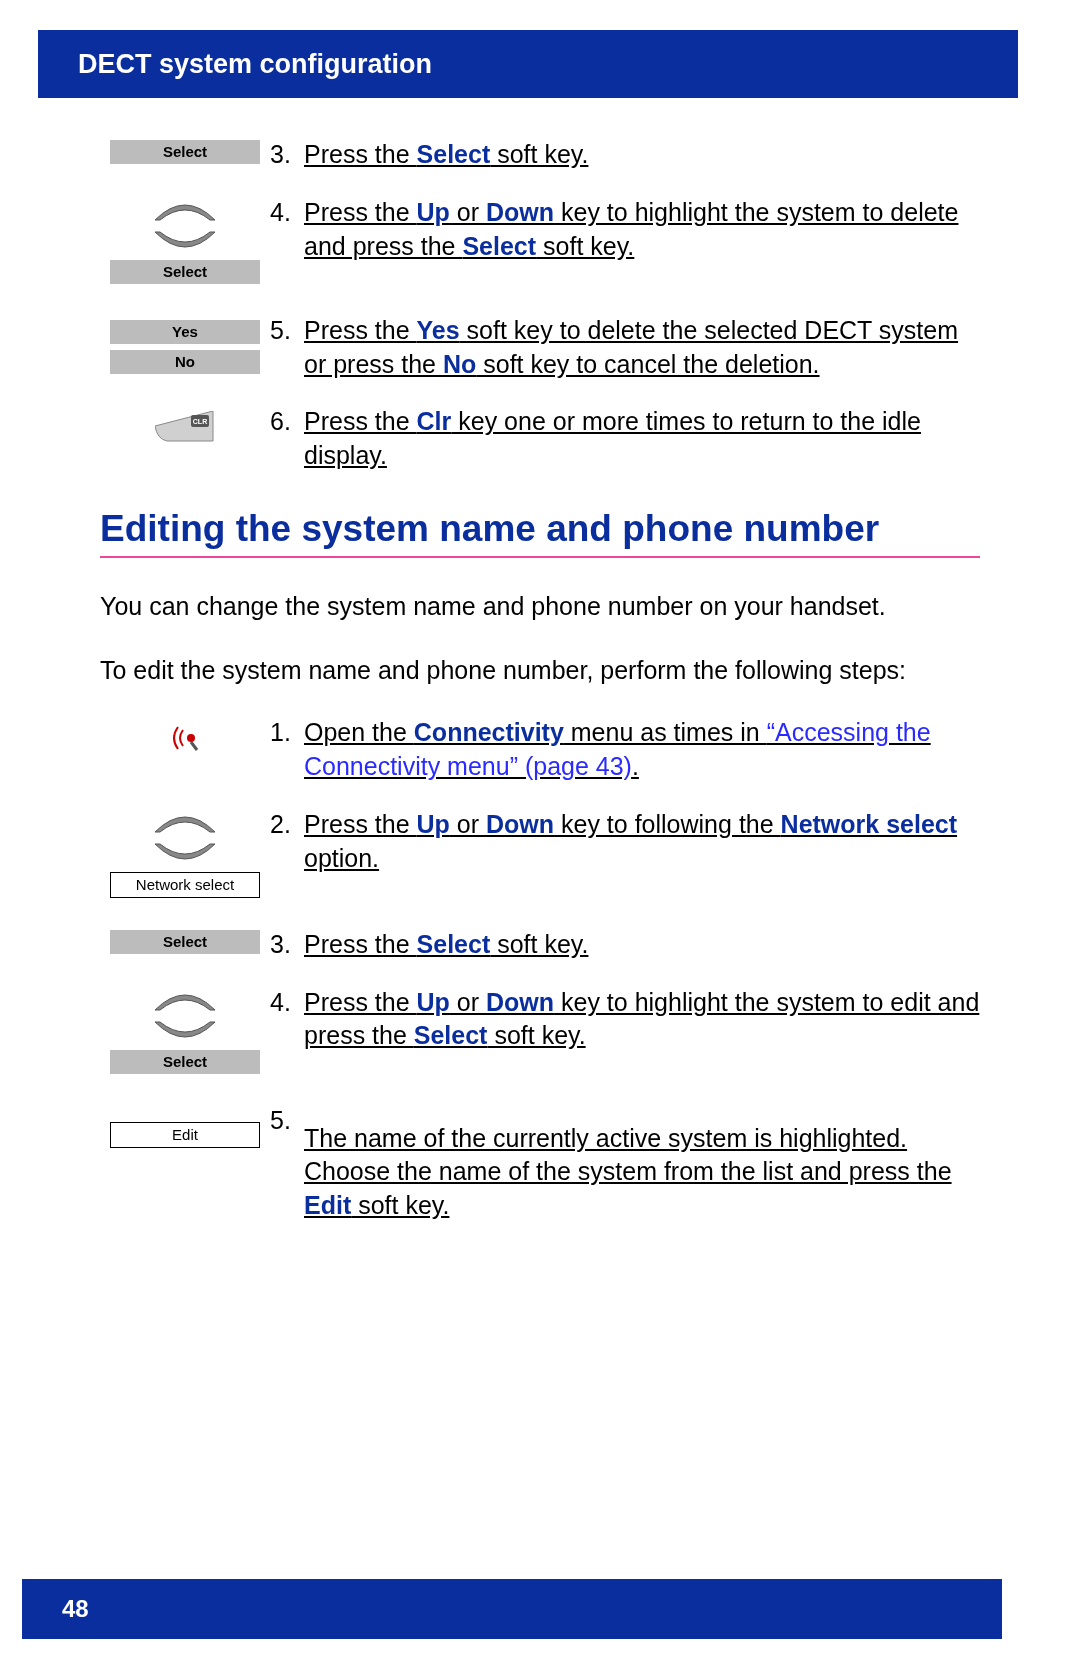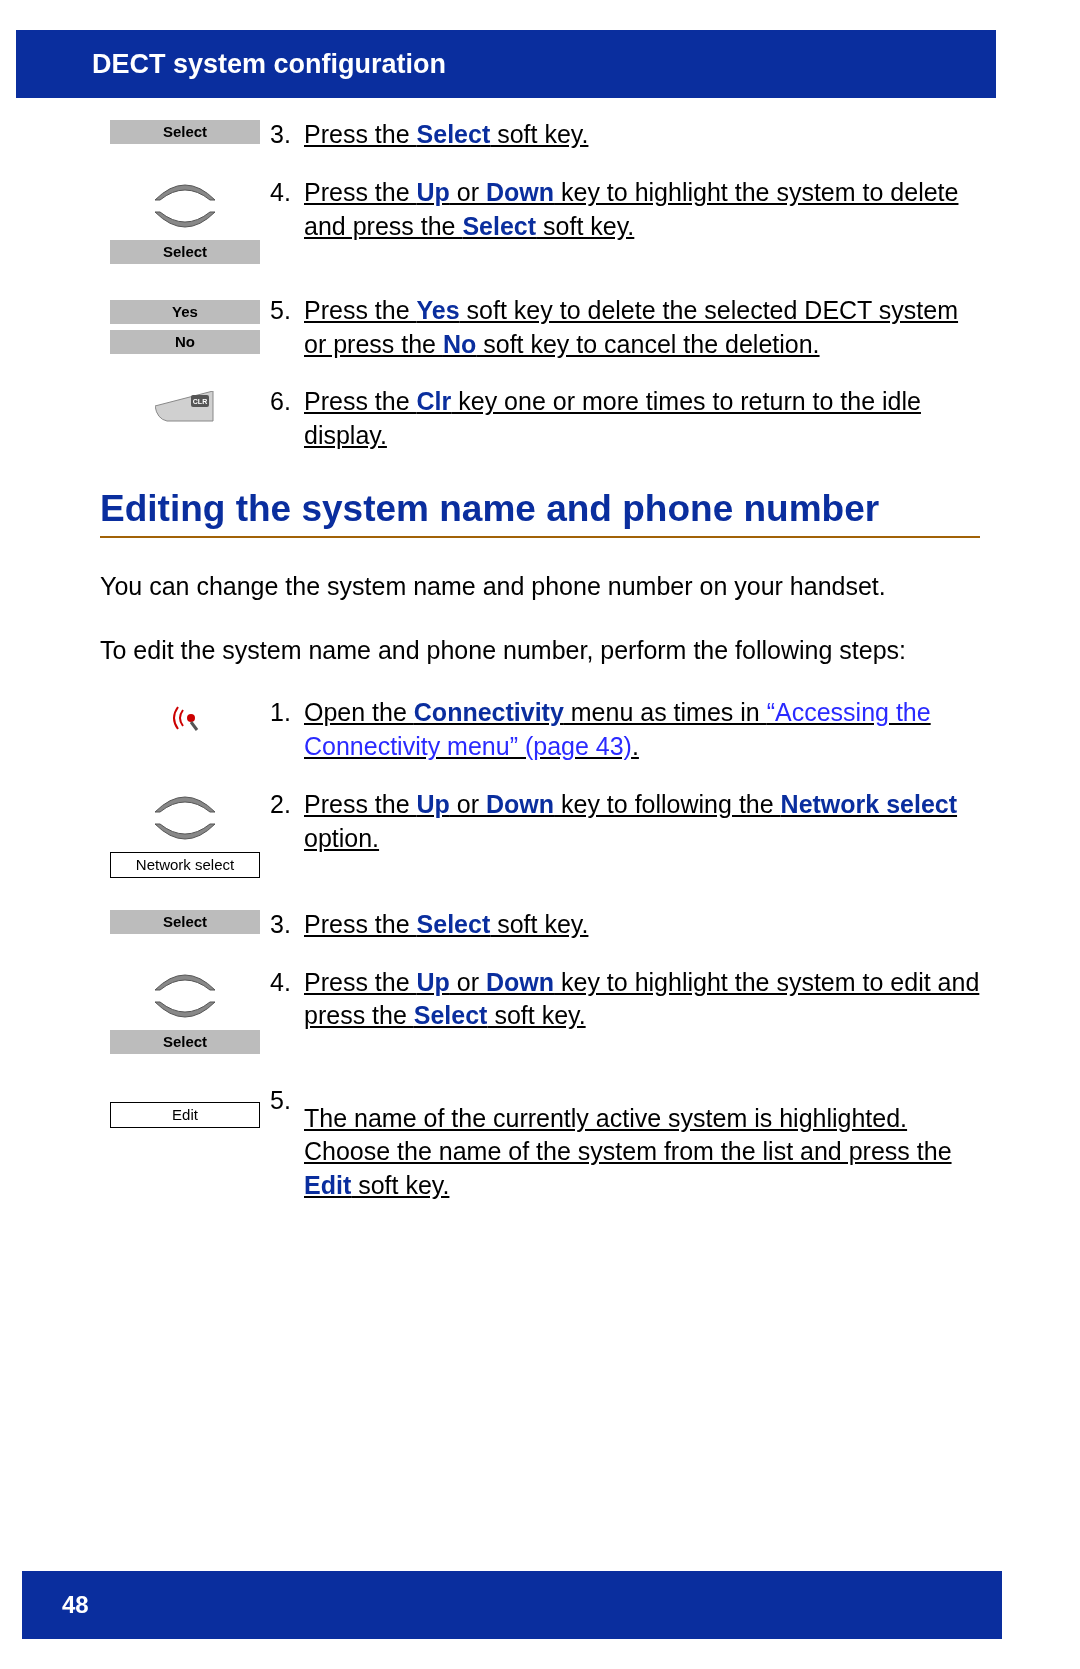--- a/index.html
+++ b/index.html
@@ -13,51 +13,51 @@
     width: 1080px;
     height: 1669px;
     position: relative;
     margin: 0 auto;
     background: #fff;
     padding-top: 30px;
     box-sizing: border-box;
   }
   .header-bar {
     position: relative;
-    margin-left: 16px;
+    margin-left: 38px;
     width: 980px;
     height: 68px;
     background: #0a2e9e;
     display: flex;
     align-items: center;
-    padding-left: 76px;
+    padding-left: 40px;
     box-sizing: border-box;
   }
   .header-bar .title {
     color: #fff;
     font-weight: 700;
     font-size: 27px;
   }
   .footer-bar {
     position: absolute;
     left: 22px;
     bottom: 30px;
     width: 980px;
-    height: 68px;
+    height: 60px;
     background: #0a2e9e;
     display: flex;
     align-items: center;
     padding-left: 40px;
     box-sizing: border-box;
     color: #fff;
     font-weight: 700;
     font-size: 24px;
   }
   .content {
-    padding: 20px 100px 0 100px;
+    padding: 40px 100px 0 100px;
     box-sizing: border-box;
   }
   .step-row {
     display: flex;
     align-items: flex-start;
     margin-bottom: 18px;
   }
   .icon-col {
     width: 170px;
     flex: 0 0 170px;
@@ -111,21 +111,21 @@
   .updown {
     display: flex;
     flex-direction: column;
     align-items: center;
     gap: 8px;
   }
   .section-heading {
     color: #0a2e9e;
     font-weight: 700;
     font-size: 37px;
-    border-bottom: 2px solid #a16207;
+    border-bottom: 2px solid #ec4899;
     padding-bottom: 6px;
     margin-top: 35px;
     margin-bottom: 30px;
   }
   .para {
     font-size: 25px;
     line-height: 1.45;
     margin-bottom: 28px;
     margin-top: 16px;
   }

